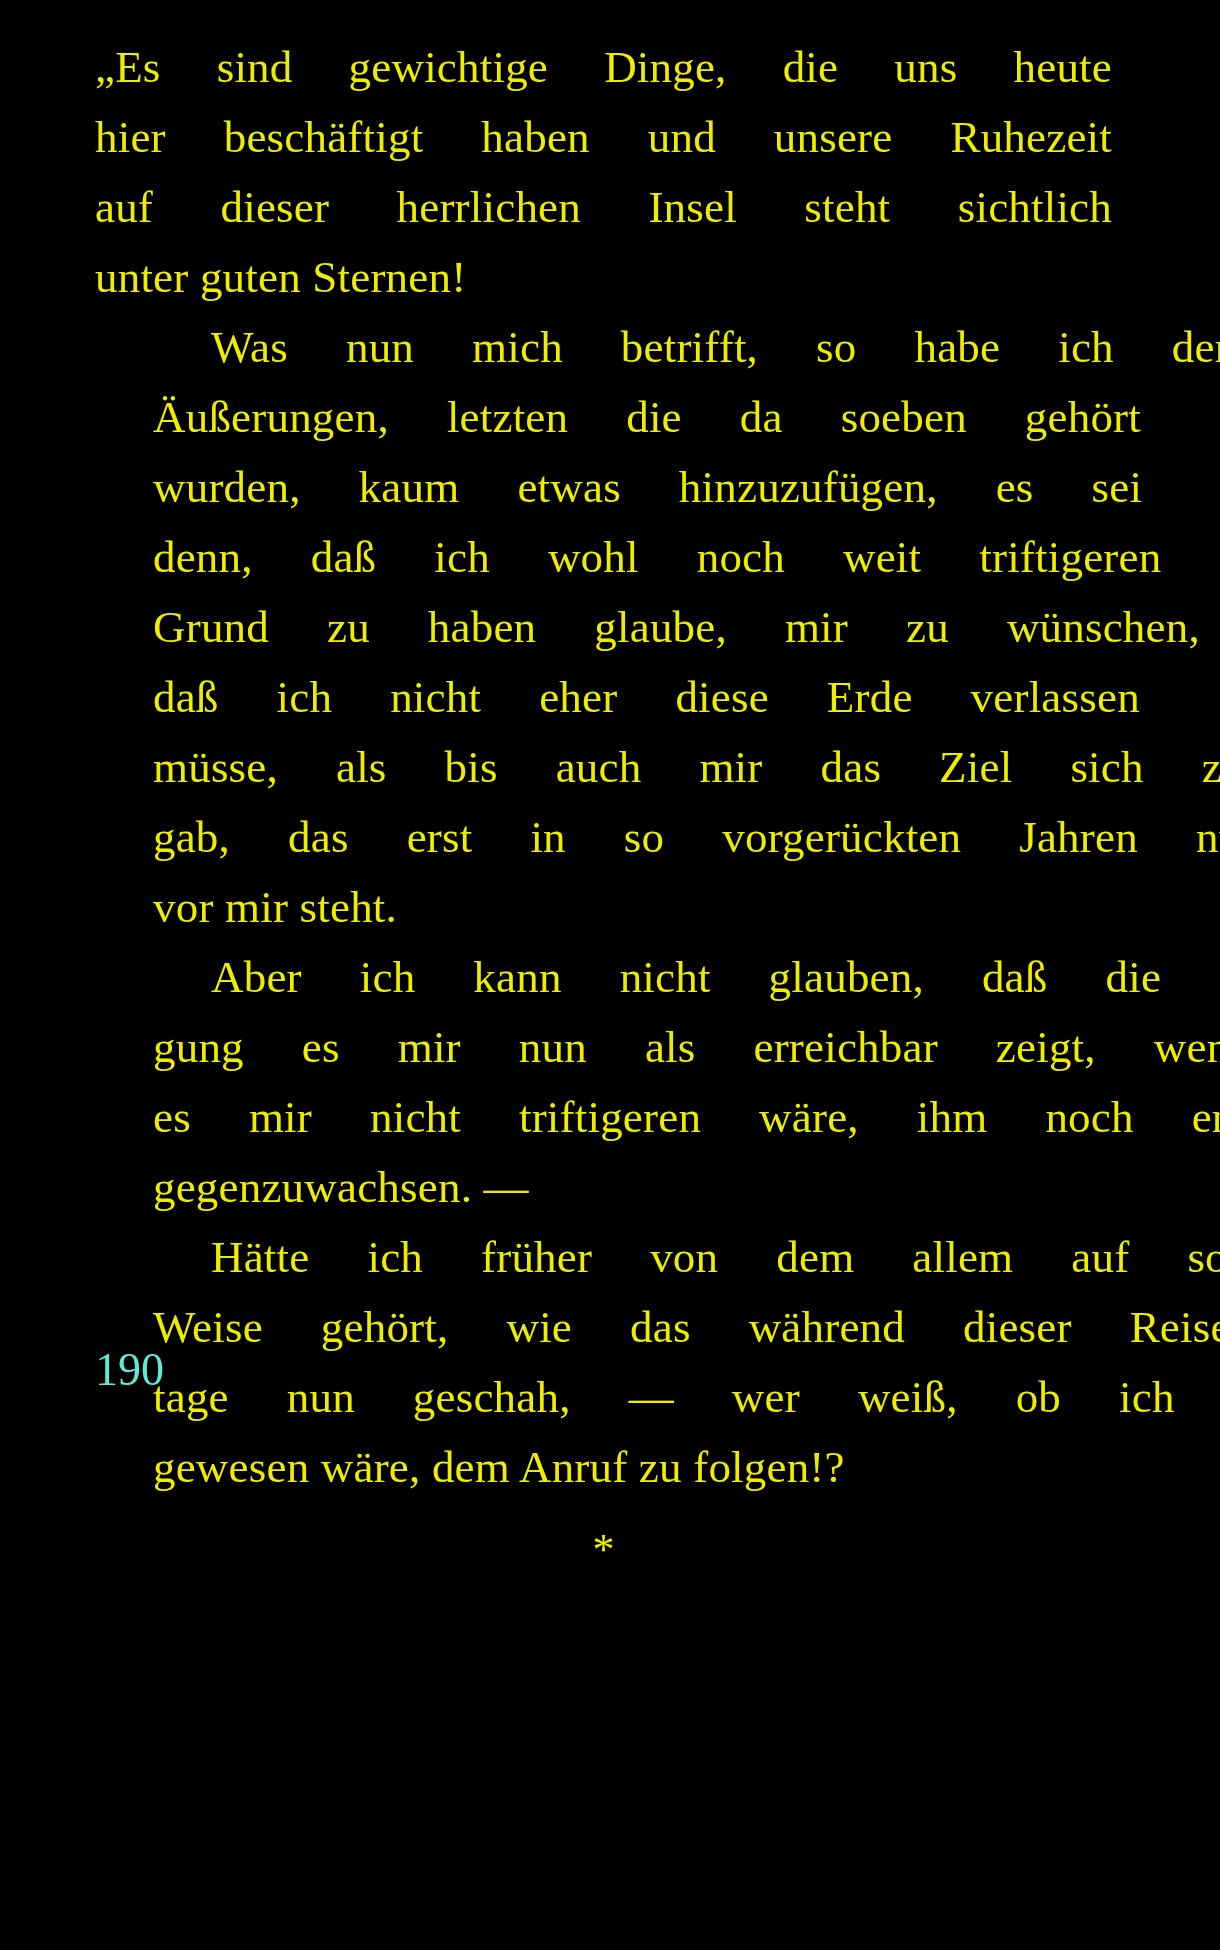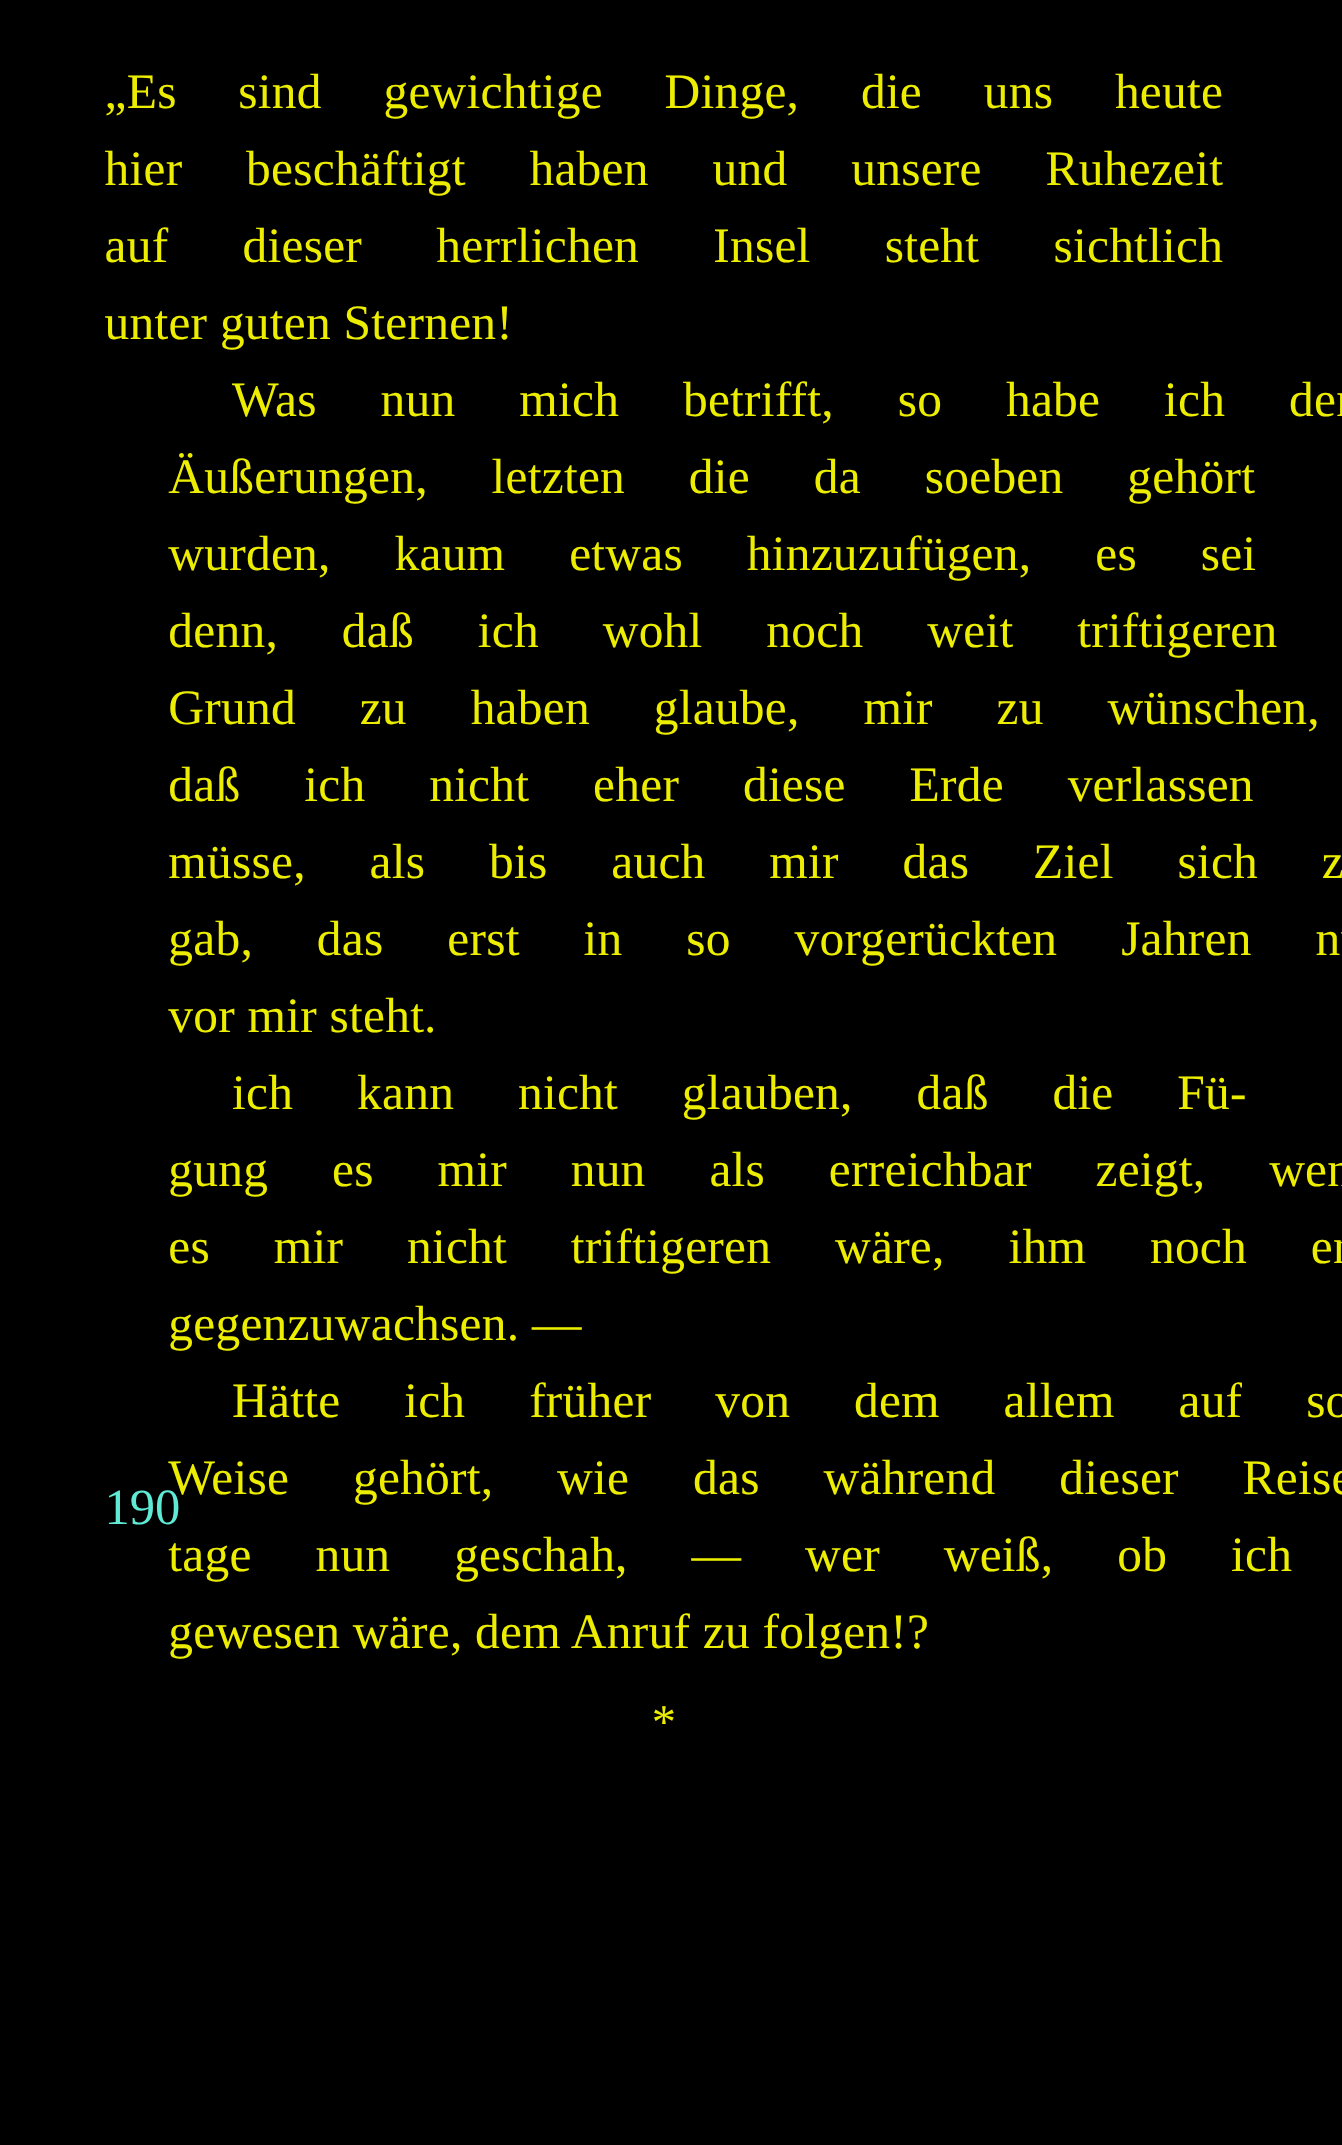--- a/index.html
+++ b/index.html
@@ -12,21 +12,21 @@
     height: 1950px;
     overflow: hidden;
     font-family: "Liberation Serif", "DejaVu Serif", serif;
   }
   .page {
     position: relative;
     width: 1220px;
     height: 1544px;
     background: #000000;
     box-sizing: border-box;
-    padding: 48px 108px 0 95px;
+    padding: 32px 108px 0 95px;
     border-radius: 16px;
   }
   .body-text {
     color: #eded00;
     font-family: "Liberation Serif", "DejaVu Serif", serif;
     font-size: 45px;
     line-height: 70px;
     text-align: justify;
     text-justify: inter-word;
     letter-spacing: 0.2px;
@@ -181,20 +181,21 @@
           <span>so</span>
           <span>vorgerückten</span>
           <span>Jahren</span>
           <span>nun</span>
         </span>
       <span class="jline last"><span>vor mir steht.</span></span>
     </p>
 
     <p class="para">
       <span class="jline indent-first" style="padding-left: 58px;">
+          <span>Aber</span>
           <span>ich</span>
           <span>kann</span>
           <span>nicht</span>
           <span>glauben,</span>
           <span>daß</span>
           <span>die</span>
           <span>Fü-</span>
         </span>
       <span class="jline">
           <span>gung</span>

